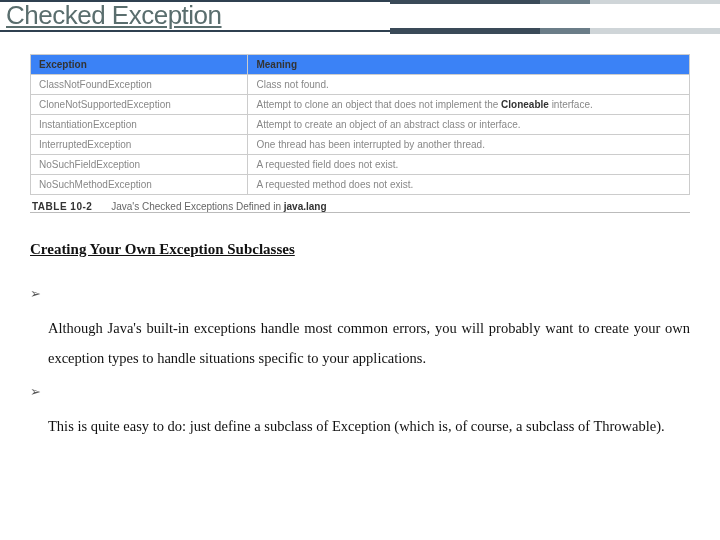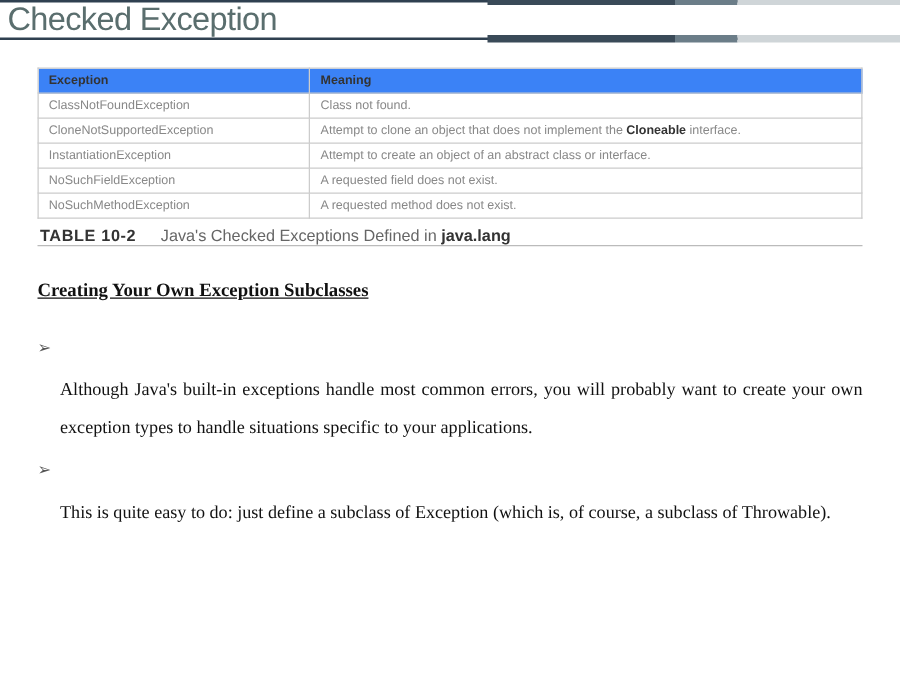--- a/index.html
+++ b/index.html
@@ -8,20 +8,21 @@
     height: 540px;
     background: #fff;
     font-family: Arial, sans-serif;
     overflow: hidden;
   }
   .slide-title {
     font-size: 26px;
     color: #5a6e6e;
     padding: 0 0 4px 6px;
     letter-spacing: -0.5px;
+    text-decoration: underline;
   }
   .title-area {
     position: relative;
     height: 32px;
     border-bottom: 2px solid #2f4050;
   }
   .title-overline {
     position: absolute;
     top: 0;
     left: 0;
@@ -67,21 +68,21 @@
   }
   .tbl td {
     padding: 4px 8px;
     border: 1px solid #ccc;
     vertical-align: top;
     color: #888;
   }
   .tbl td.exname { color: #888; }
   .tbl .bold { color: #333; font-weight: bold; }
   .caption {
-    font-size: 13px;
+    font-size: 10px;
     color: #666;
     padding: 6px 0 0 2px;
     border-bottom: 1px solid #bbb;
   }
   .caption .t-label { font-weight: bold; color: #333; margin-right: 16px; letter-spacing: 0.5px; }
   .caption .pkg { font-weight: bold; color: #333; }
   .section-heading {
     font-family: "Times New Roman", serif;
     font-size: 15px;
     font-weight: bold;
@@ -142,20 +143,24 @@
         </tr>
         <tr>
           <td class="exname">CloneNotSupportedException</td>
           <td><span>Attempt to clone an object that does not implement the </span><span class="bold">Cloneable</span><span> interface.</span></td>
         </tr>
         <tr>
           <td class="exname">InstantiationException</td>
           <td><span>Attempt to create an object of an abstract class or interface.</span></td>
         </tr>
         <tr>
+          <td class="exname">InterruptedException</td>
+          <td><span>One thread has been interrupted by another thread.</span></td>
+        </tr>
+        <tr>
           <td class="exname">NoSuchFieldException</td>
           <td><span>A requested field does not exist.</span></td>
         </tr>
         <tr>
           <td class="exname">NoSuchMethodException</td>
           <td><span>A requested method does not exist.</span></td>
         </tr>
       </tbody>
   </table>
 

